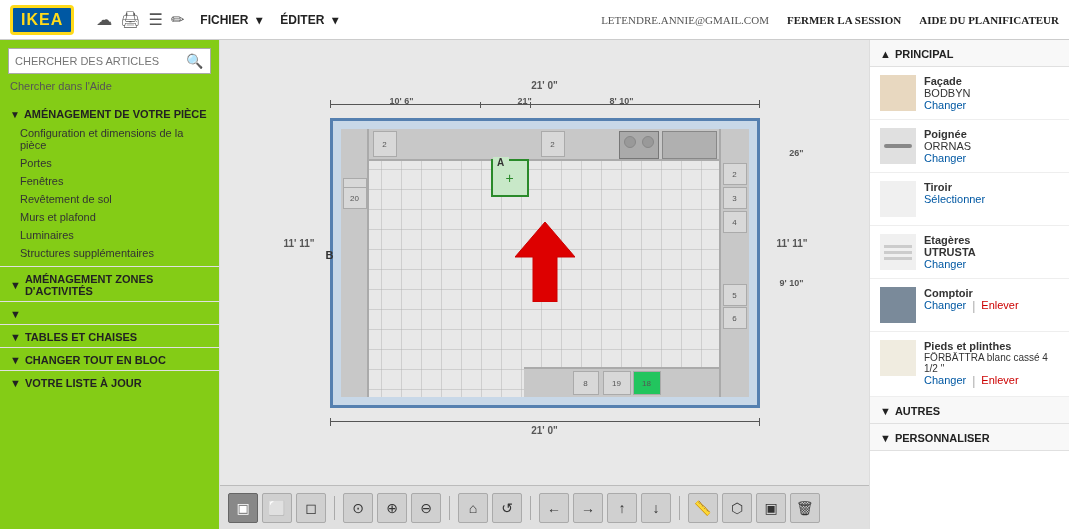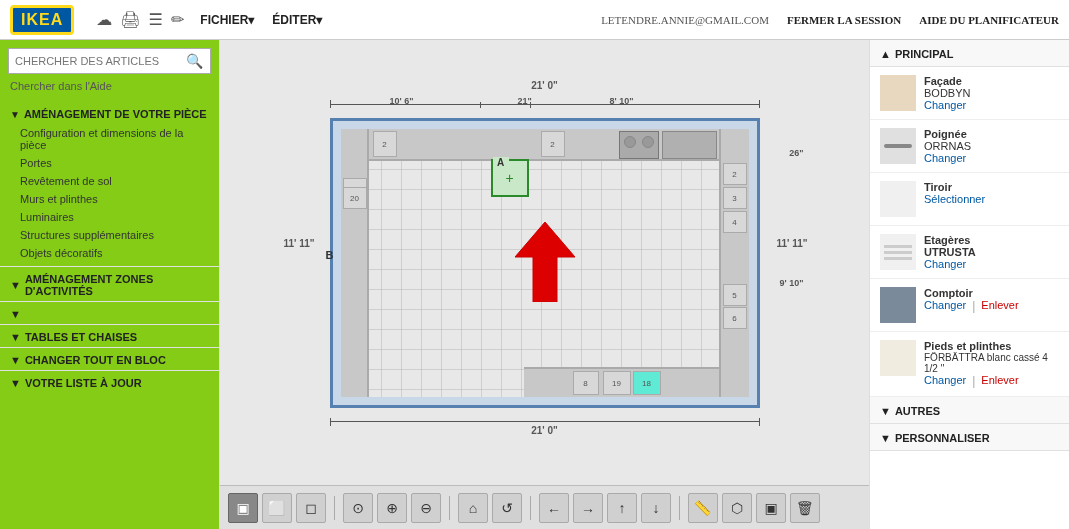--- a/index.html
+++ b/index.html
@@ -10,21 +10,21 @@
       display: flex; align-items: center; background: #fff; border-bottom: 1px solid #ccc;
       height: 40px; padding: 0 10px; gap: 12px;
     }
     .ikea-logo {
       background: #0058a3; color: #ffda1a; font-weight: 900; font-size: 16px;
       padding: 3px 8px; border: 3px solid #ffda1a; border-radius: 4px; letter-spacing: 1px;
     }
     .toolbar-icons { display: flex; gap: 8px; align-items: center; margin-left: 10px; }
     .toolbar-icon { font-size: 16px; cursor: pointer; color: #555; }
     .top-menu { display: flex; gap: 18px; align-items: center; margin-left: 4px; }
-    .top-menu-item { font-size: 12px; font-weight: bold; cursor: pointer; color: #222; display: flex; align-items: center; gap: 0; }
+    .top-menu-item { font-size: 12px; font-weight: bold; cursor: pointer; color: #222; display: flex; align-items: center; gap: 8px; }
     .spacer { flex: 1; }
     .top-right { display: flex; gap: 18px; align-items: center; font-family: Liberation Serif, serif; }
     .top-right-email { font-size: 11px; color: #555; }
     .top-right-link { font-size: 11px; font-weight: bold; color: #222; cursor: pointer; }
 
     
     .main-layout { display: flex; flex: 1; overflow: hidden; }
 
     
     .left-sidebar {
@@ -175,25 +175,25 @@
     </div>
     <div class="help-link">Chercher dans l'Aide</div>
 
     <div class="sidebar-section">
       <div class="sidebar-section-title">
         <span class="chevron">▼</span>
         <span>AMÉNAGEMENT DE VOTRE PIÈCE</span>
       </div>
       <div class="sidebar-item">Configuration et dimensions de la pièce</div>
       <div class="sidebar-item">Portes</div>
+      <div class="sidebar-item">Fenêtres</div>
       <div class="sidebar-item">Revêtement de sol</div>
-      <div class="sidebar-item">Murs et plinthes</div>
+      <div class="sidebar-item">Murs et plafond</div>
       <div class="sidebar-item">Luminaires</div>
       <div class="sidebar-item">Structures supplémentaires</div>
-      <div class="sidebar-item">Objets décoratifs</div>
     </div>
 
     <div class="sidebar-section-title-plain">
       <span class="chevron">▼</span>
       <span>AMÉNAGEMENT ZONES D'ACTIVITÉS</span>
     </div>
 
     <div class="sidebar-section-title-plain">
       <span class="chevron">▼</span>
     </div>
@@ -272,21 +272,21 @@
             <div style="position:absolute;top:58px;right:2px;width:24px;height:22px;background:#d8d8d8;border:1px solid #aaa;font-size:8px;text-align:center;line-height:22px;color:#555;">3</div>
             <div style="position:absolute;top:82px;right:2px;width:24px;height:22px;background:#d8d8d8;border:1px solid #aaa;font-size:8px;text-align:center;line-height:22px;color:#555;">4</div>
             <div style="position:absolute;top:155px;right:2px;width:24px;height:22px;background:#d8d8d8;border:1px solid #aaa;font-size:8px;text-align:center;line-height:22px;color:#555;">5</div>
             <div style="position:absolute;top:178px;right:2px;width:24px;height:22px;background:#d8d8d8;border:1px solid #aaa;font-size:8px;text-align:center;line-height:22px;color:#555;">6</div>
 
             <div style="position:absolute;top:2px;left:32px;width:24px;height:26px;background:#d8d8d8;border:1px solid #aaa;font-size:8px;text-align:center;line-height:26px;color:#555;">2</div>
             <div style="position:absolute;top:2px;left:200px;width:24px;height:26px;background:#d8d8d8;border:1px solid #aaa;font-size:8px;text-align:center;line-height:26px;color:#555;">2</div>
 
             <div style="position:absolute;bottom:2px;right:150px;width:26px;height:24px;background:#d8d8d8;border:1px solid #aaa;font-size:8px;text-align:center;line-height:24px;color:#555;">8</div>
             <div style="position:absolute;bottom:2px;right:118px;width:28px;height:24px;background:#d8d8d8;border:1px solid #aaa;font-size:8px;text-align:center;line-height:24px;color:#555;">19</div>
-            <div style="position:absolute;bottom:2px;right:88px;width:28px;height:24px;background:#5eead4;border:1px solid #aaa;font-size:8px;text-align:center;line-height:24px;color:#555;">18</div>
+            <div style="position:absolute;bottom:2px;right:88px;width:28px;height:24px;background:#22c55e;border:1px solid #aaa;font-size:8px;text-align:center;line-height:24px;color:#555;">18</div>
 
             <div class="red-arrow">
               <svg width="60" height="80" viewBox="0 0 60 80">
                 <polygon points="30,0 0,35 18,35 18,80 42,80 42,35 60,35" fill="#dd0000" stroke="#cc0000" stroke-width="1"></polygon>
               </svg>
             </div>
 
             <div style="position:absolute;top:120px;left:-15px;font-size:11px;font-weight:bold;color:#333;">B</div>
 
             <div style="position:absolute;top:28px;left:152px;font-size:10px;font-weight:bold;color:#333;background:#c8e8c8;width:16px;text-align:center;">A</div>

